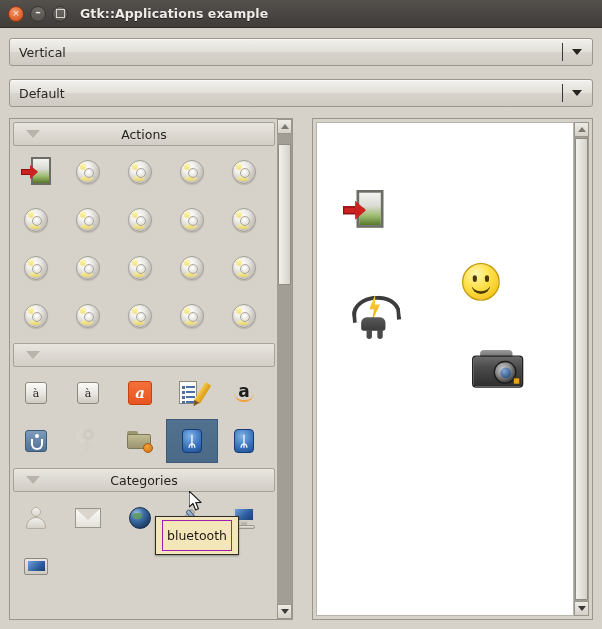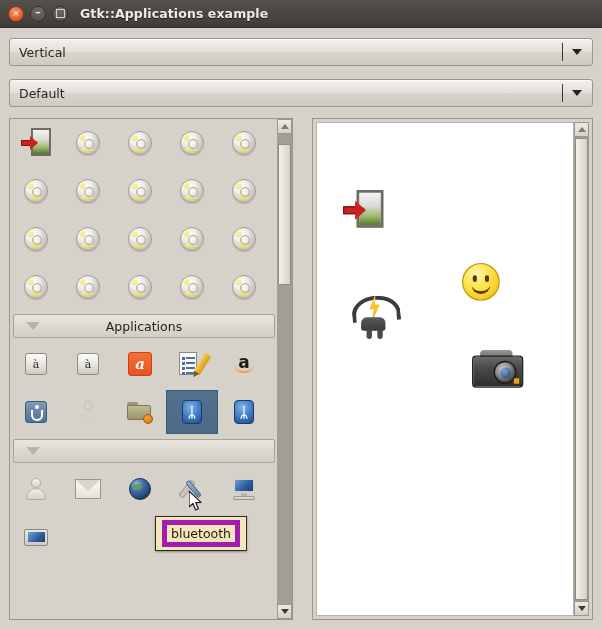--- a/index.html
+++ b/index.html
@@ -457,22 +457,22 @@
     left: 155px; top: 516px;
     padding: 3px 6px;
     background: #f3e6b8;
     border: 1px solid #2f2c27;
     box-shadow: 0 1px 2px rgba(0,0,0,0.35);
     font-size: 12.5px;
     color: #1d1a15;
     box-sizing: border-box;
   }
   #tooltip .inner {
-    border: 5px solid #a21caf;
-    padding: 1px 4px;
+    border: 1px solid #a21caf;
+    padding: 7px 4px;
     text-align: right;
   }
   
   #cursor {
     position: absolute; left: 189px; top: 491px;
     width: 14px; height: 22px; pointer-events:none;
   }
 </style>
 </head>
 <body>
@@ -503,20 +503,24 @@
   <div class="combo" id="combo-style">
     <span class="combo-label">Default</span>
     <span class="combo-arrowbox">
       <span class="combo-sep"></span>
       <span class="chev"></span>
     </span>
   </div>
 
   <div id="palette-frame">
     <div id="palette-inner">
+        <div class="group-header">
+          <span class="group-expander"></span>
+          <span class="group-title">Actions</span>
+        </div>
         <div class="icon-row">
           <div class="icon-cell">
             <span class="ic-exit">
               <span class="door"></span>
               <span class="knob"></span>
               <span class="arrow">
                 <span class="shaft"></span>
                 <span class="head"></span>
               </span>
             </span>
@@ -637,21 +641,20 @@
           </div>
           <div class="icon-cell">
             <span class="disc">
               <span class="glint"></span>
               <span class="glint2"></span>
             </span>
           </div>
         </div>
         <div class="group-header">
           <span class="group-expander"></span>
-          <span class="group-title">Applications</span>
         </div>
         <div class="icon-row">
           <div class="icon-cell">
             <span class="ic-key">à</span>
           </div>
           <div class="icon-cell">
             <span class="ic-key">à</span>
           </div>
           <div class="icon-cell">
             <span class="ic-orange">a</span>
@@ -702,20 +705,21 @@
           </div>
           <div class="icon-cell selected">
             <span class="ic-bt">ᛦ</span>
           </div>
           <div class="icon-cell">
             <span class="ic-bt">ᛦ</span>
           </div>
         </div>
         <div class="group-header">
           <span class="group-expander"></span>
+          <span class="group-title">Categories</span>
         </div>
         <div class="icon-row">
           <div class="icon-cell">
             <span class="ic-person">
               <span class="hd"></span>
               <span class="bd"></span>
             </span>
           </div>
           <div class="icon-cell">
             <span class="ic-mail">

